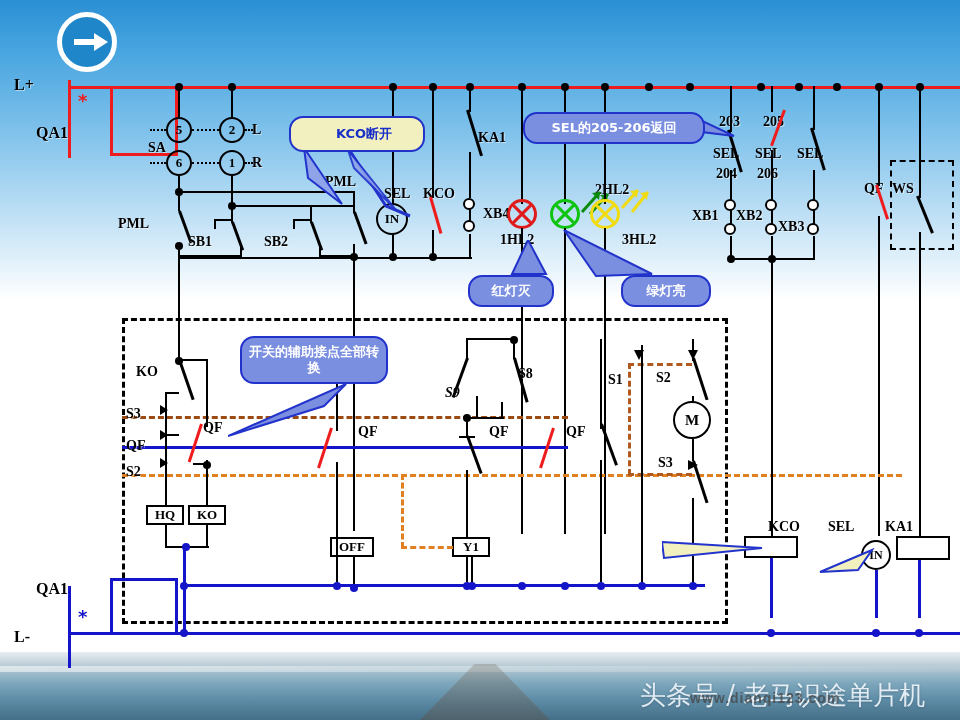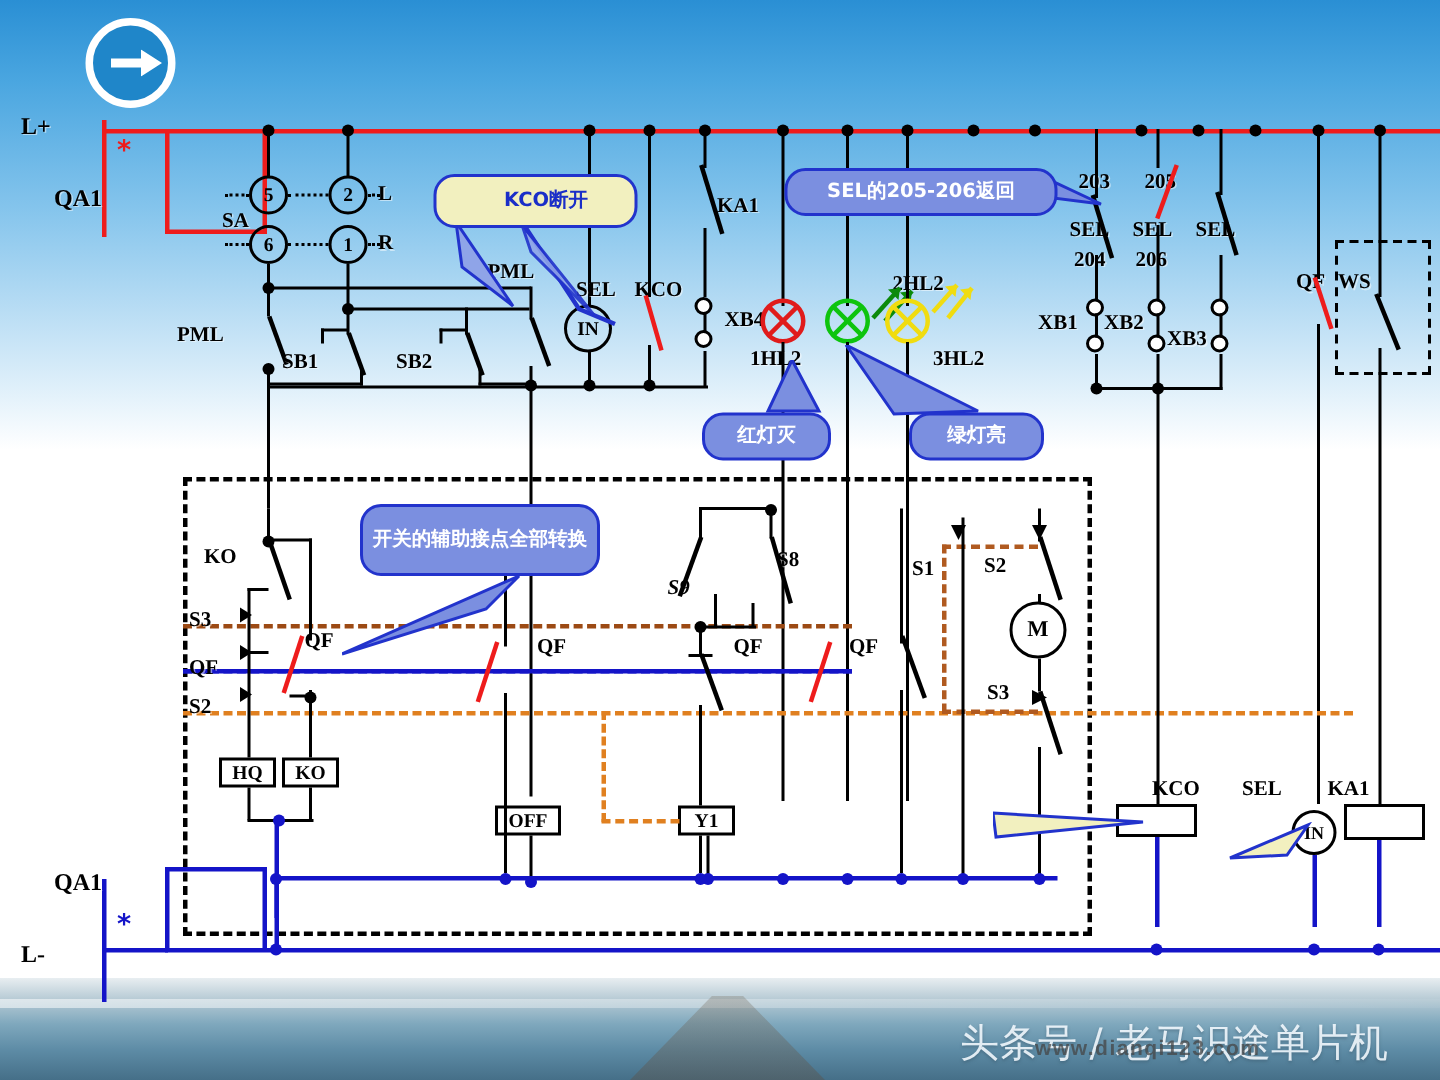--- a/index.html
+++ b/index.html
@@ -521,26 +521,26 @@
   <div class="callout bluefill" style="left:523px;top:112px;width:182px;height:32px;">SEL的205-206返回</div>
 
   <svg style="position:absolute;left:500px;top:240px;width:60px;height:38px;" viewBox="0 0 60 38">
     <path d="M28 0 L46 34 L12 34 Z" fill="#7b8fe0" stroke="#2233cc" stroke-width="2"></path>
   </svg>
   <div class="callout bluefill" style="left:468px;top:275px;width:86px;height:32px;">红灯灭</div>
 
   <svg style="position:absolute;left:556px;top:230px;width:110px;height:50px;" viewBox="0 0 110 50">
     <path d="M8 0 L96 44 L40 46 Z" fill="#7b8fe0" stroke="#2233cc" stroke-width="2"></path>
   </svg>
-  <div class="callout bluefill" style="left:606px;top:275px;width:90px;height:32px;">绿灯亮</div>
+  <div class="callout bluefill" style="left:621px;top:275px;width:90px;height:32px;">绿灯亮</div>
 
   <svg style="position:absolute;left:228px;top:384px;width:130px;height:56px;" viewBox="0 0 130 56">
     <path d="M118 0 L0 52 L96 22 Z" fill="#7b8fe0" stroke="#2233cc" stroke-width="2"></path>
   </svg>
-  <div class="callout bluefill" style="left:240px;top:336px;width:160px;height:48px;">开关的辅助接点全部转换</div>
+  <div class="callout bluefill" style="left:240px;top:336px;width:148px;height:48px;">开关的辅助接点全部转换</div>
 
   <svg style="position:absolute;left:662px;top:538px;width:110px;height:26px;" viewBox="0 0 110 26">
     <path d="M0 4 L100 10 L2 20 Z" fill="#f2f0bf" stroke="#2233cc" stroke-width="2"></path>
   </svg>
 
   <svg style="position:absolute;left:818px;top:548px;width:60px;height:28px;" viewBox="0 0 60 28">
     <path d="M54 2 L2 24 L40 22 Z" fill="#f2f0bf" stroke="#2233cc" stroke-width="2"></path>
   </svg>
 
   <div class="watermark">头条号 / 老马识途单片机</div>

